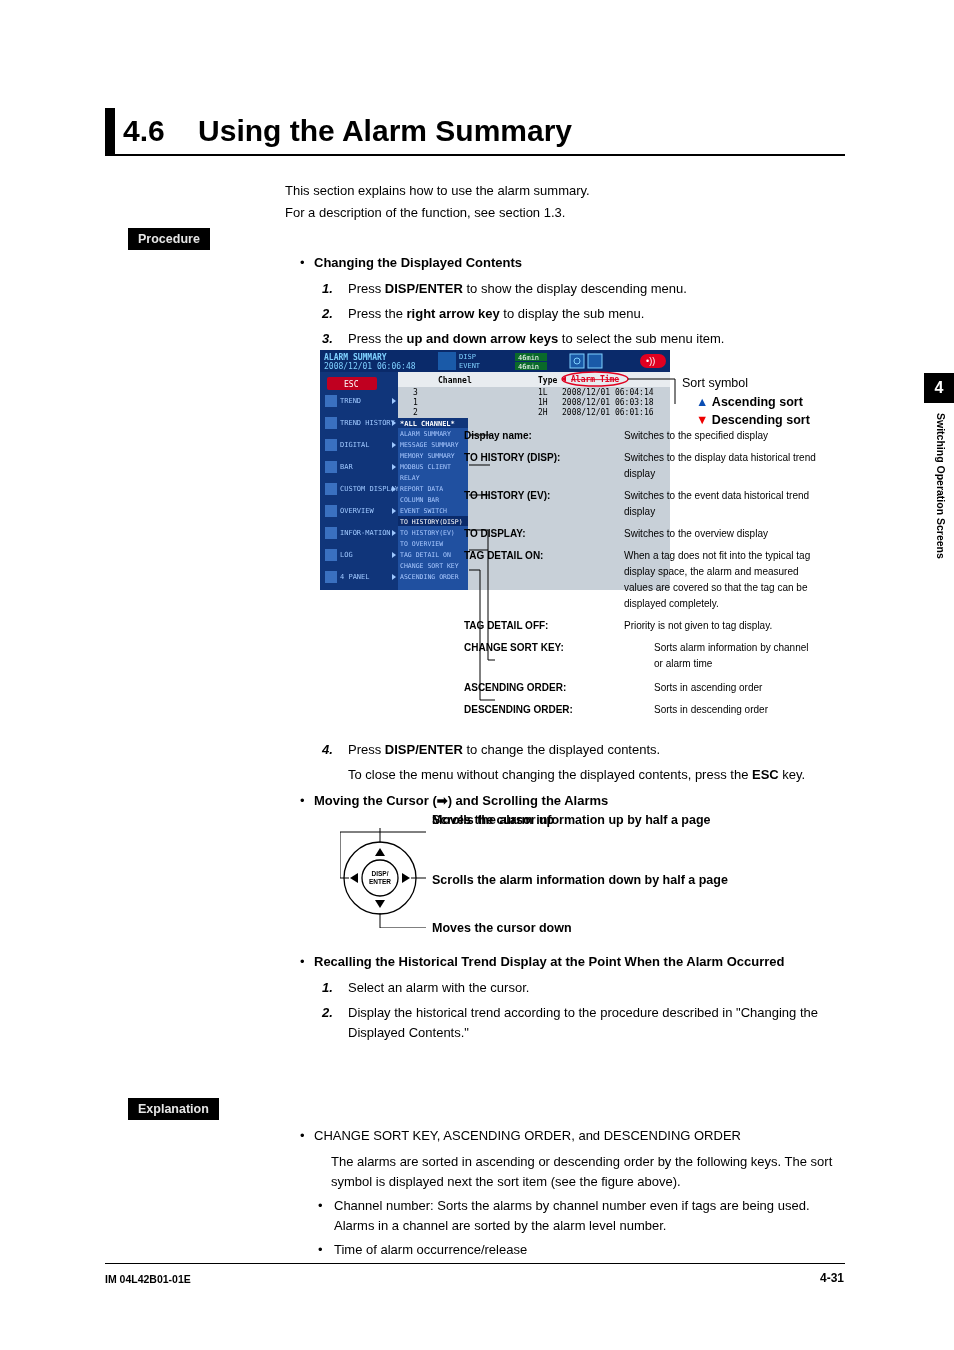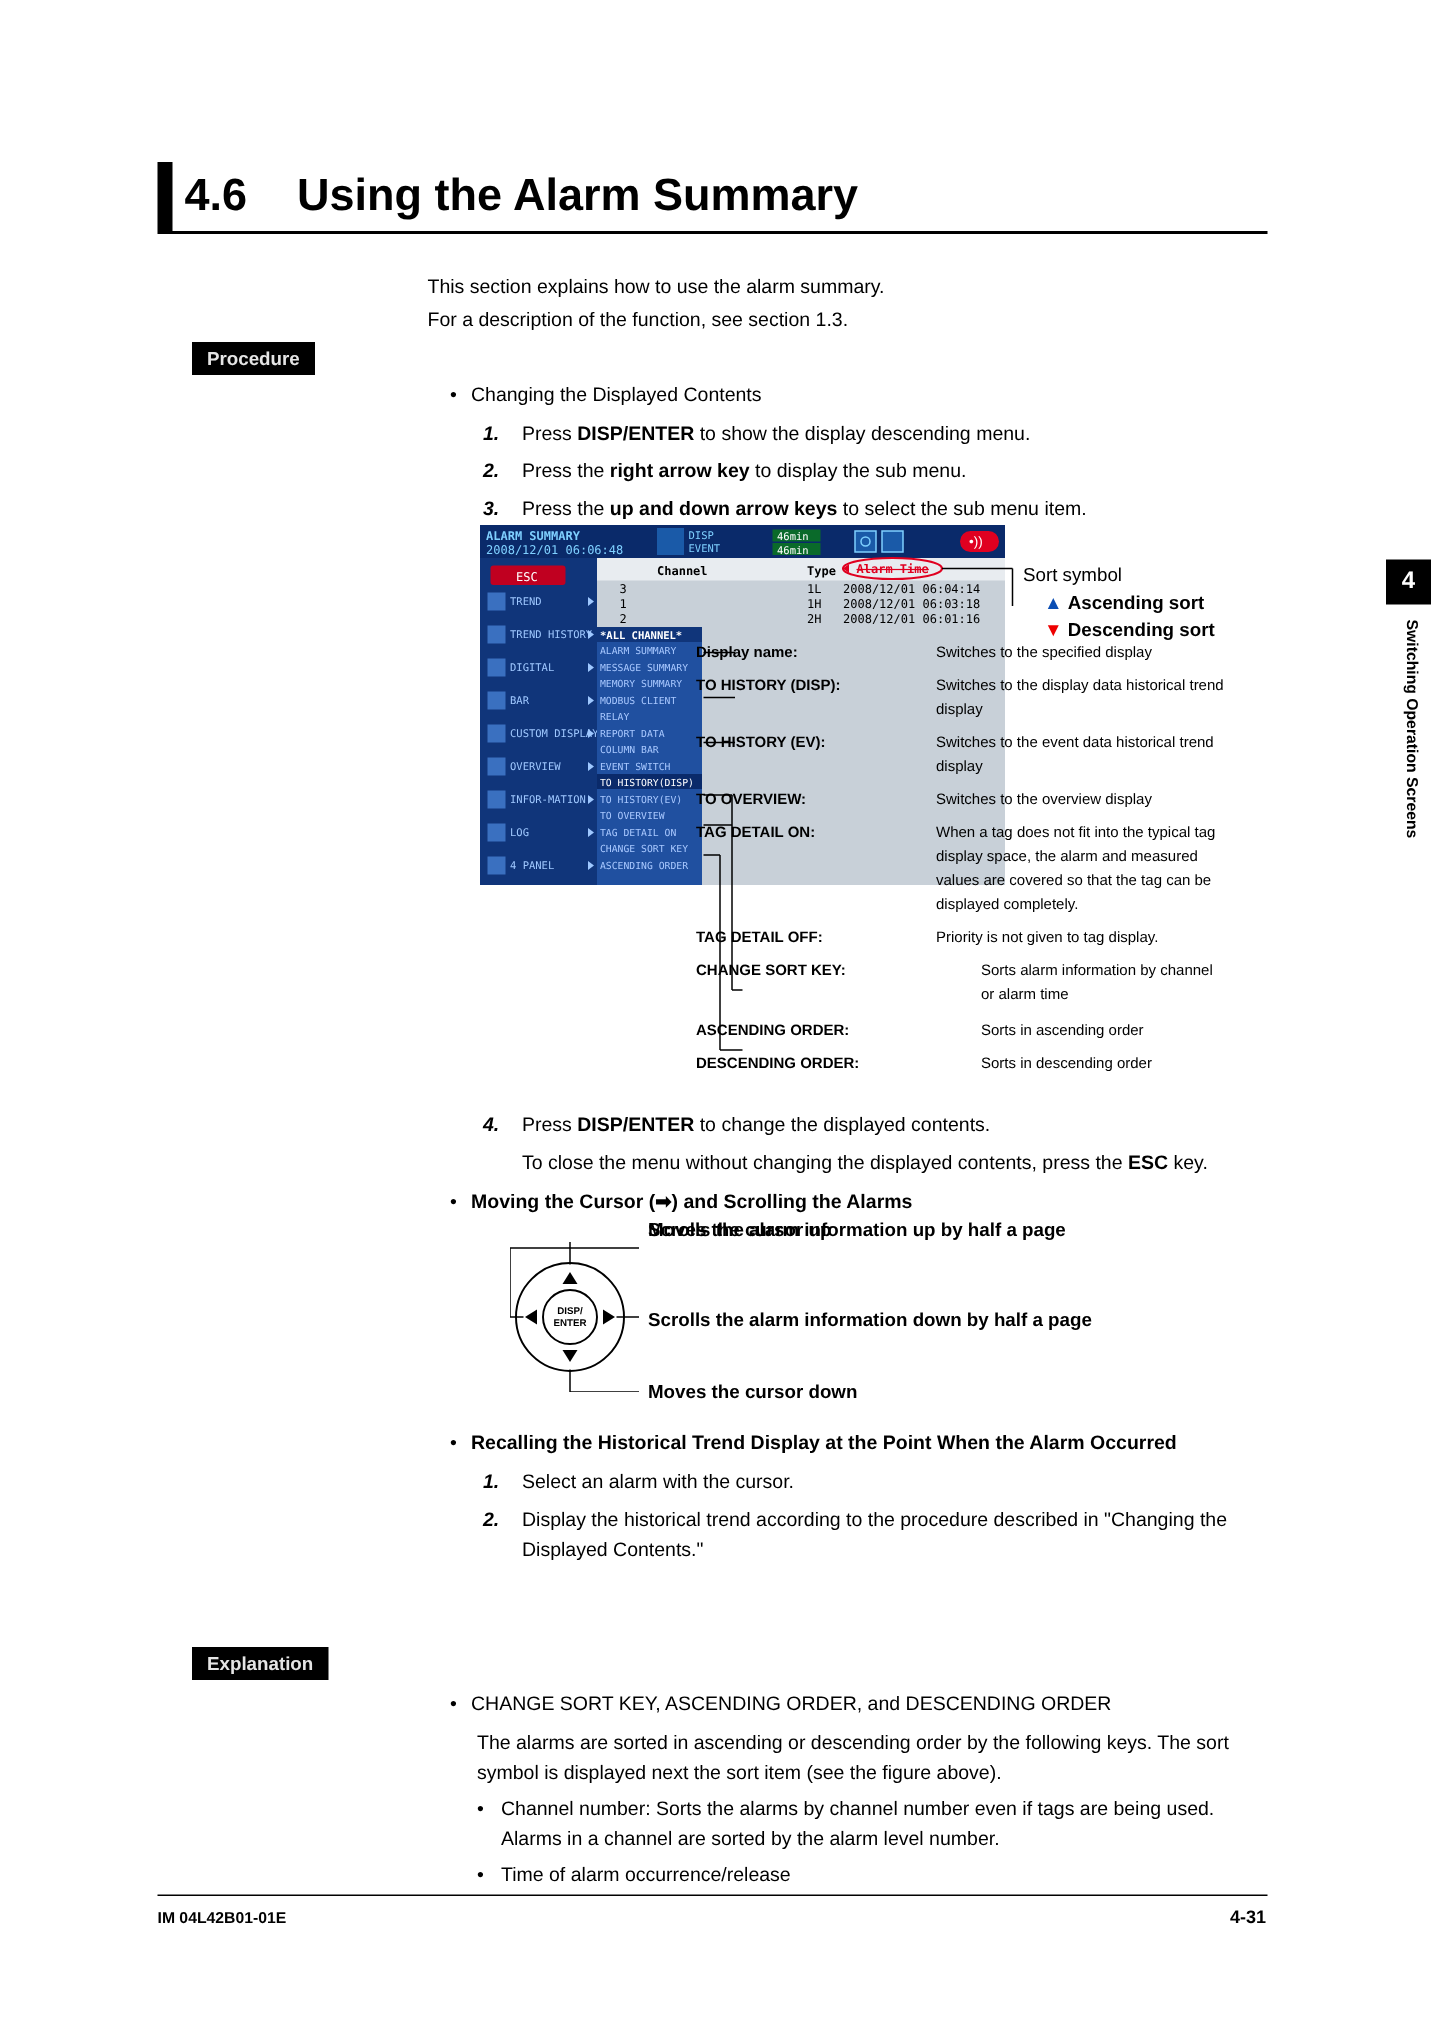--- a/index.html
+++ b/index.html
@@ -11,21 +11,21 @@
   .section-title { font-size: 30px; font-weight: bold; line-height: 46px; }
   .intro { position: absolute; left: 285px; top: 180px; font-size: 13px; line-height: 22px; }
   .label-box { position: absolute; background: #000; color: #e5e5e5; font-size: 12.5px; font-weight: bold; padding: 4px 10px; }
   .procedure-label { left: 128px; top: 228px; }
   .explanation-label { left: 128px; top: 1098px; }
   .bullet-row { display: flex; align-items: flex-start; margin-bottom: 6px; }
   .bullet { width: 14px; flex: none; }
   .step-row { display: flex; align-items: flex-start; margin-bottom: 5px; }
   .step-num { font-style: italic; font-weight: bold; width: 26px; flex: none; }
   .changing-block { position: absolute; left: 300px; top: 253px; width: 545px; font-size: 13px; line-height: 20px; }
-  .changing-title { font-weight: normal; }
+  .changing-title { font-weight: bold; }
   .sort-sym { position: absolute; left: 682px; top: 376px; font-size: 12.5px; font-weight: normal; }
   .sort-list { position: absolute; left: 696px; top: 393px; font-size: 12.5px; font-weight: bold; line-height: 18px; }
   .desc-table { position: absolute; left: 464px; top: 428px; font-size: 10px; line-height: 16px; }
   .desc-row { display: flex; margin-bottom: 6px; }
   .desc-k { font-weight: bold; width: 160px; flex: none; }
   .desc-v { width: 195px; }
   .step4 { position: absolute; left: 300px; top: 740px; font-size: 13px; line-height: 20px; width: 545px; }
   .moving-block { position: absolute; left: 300px; top: 793px; width: 545px; font-size: 13px; }
   .move-title { font-weight: bold; }
   .dpad-area { position: absolute; left: 340px; top: 813px; width: 440px; height: 130px; }
@@ -205,21 +205,21 @@
       </div>
   <div class="desc-row">
         <div class="desc-k">TO HISTORY (DISP):</div>
         <div class="desc-v">Switches to the display data historical trend display</div>
       </div>
   <div class="desc-row">
         <div class="desc-k">TO HISTORY (EV):</div>
         <div class="desc-v">Switches to the event data historical trend display</div>
       </div>
   <div class="desc-row">
-        <div class="desc-k">TO OVERVIEW:</div>
+        <div class="desc-k">TO DISPLAY:</div>
         <div class="desc-v">Switches to the overview display</div>
       </div>
   <div class="desc-row">
         <div class="desc-k">TAG DETAIL ON:</div>
         <div class="desc-v">When a tag does not fit into the typical tag display space, the alarm and measured values are covered so that the tag can be displayed completely.</div>
       </div>
   <div class="desc-row">
         <div class="desc-k">TAG DETAIL OFF:</div>
         <div class="desc-v">Priority is not given to tag display.</div>
       </div>
@@ -311,21 +311,21 @@
   </div>
 </div>
 
 <div class="label-box explanation-label">Explanation</div>
 
 <div class="expl-content">
   <div class="bullet-row">
     <div class="bullet">•</div>
     <div class="expl-title">CHANGE SORT KEY, ASCENDING ORDER, and DESCENDING ORDER</div>
   </div>
-  <div style="margin-left:18px">The alarms are sorted in ascending or descending order by the following keys. The sort symbol is displayed next the sort item (see the figure above).</div>
+  <div style="margin-left:31px">The alarms are sorted in ascending or descending order by the following keys. The sort symbol is displayed next the sort item (see the figure above).</div>
   <div class="sub-bullet">
         <div class="sub-dot">•</div>
         <div>Channel number:    Sorts the alarms by channel number even if tags are being used. Alarms in a channel are sorted by the alarm level number.</div>
       </div>
   <div class="sub-bullet">
         <div class="sub-dot">•</div>
         <div>Time of alarm occurrence/release</div>
       </div>
 </div>
 

